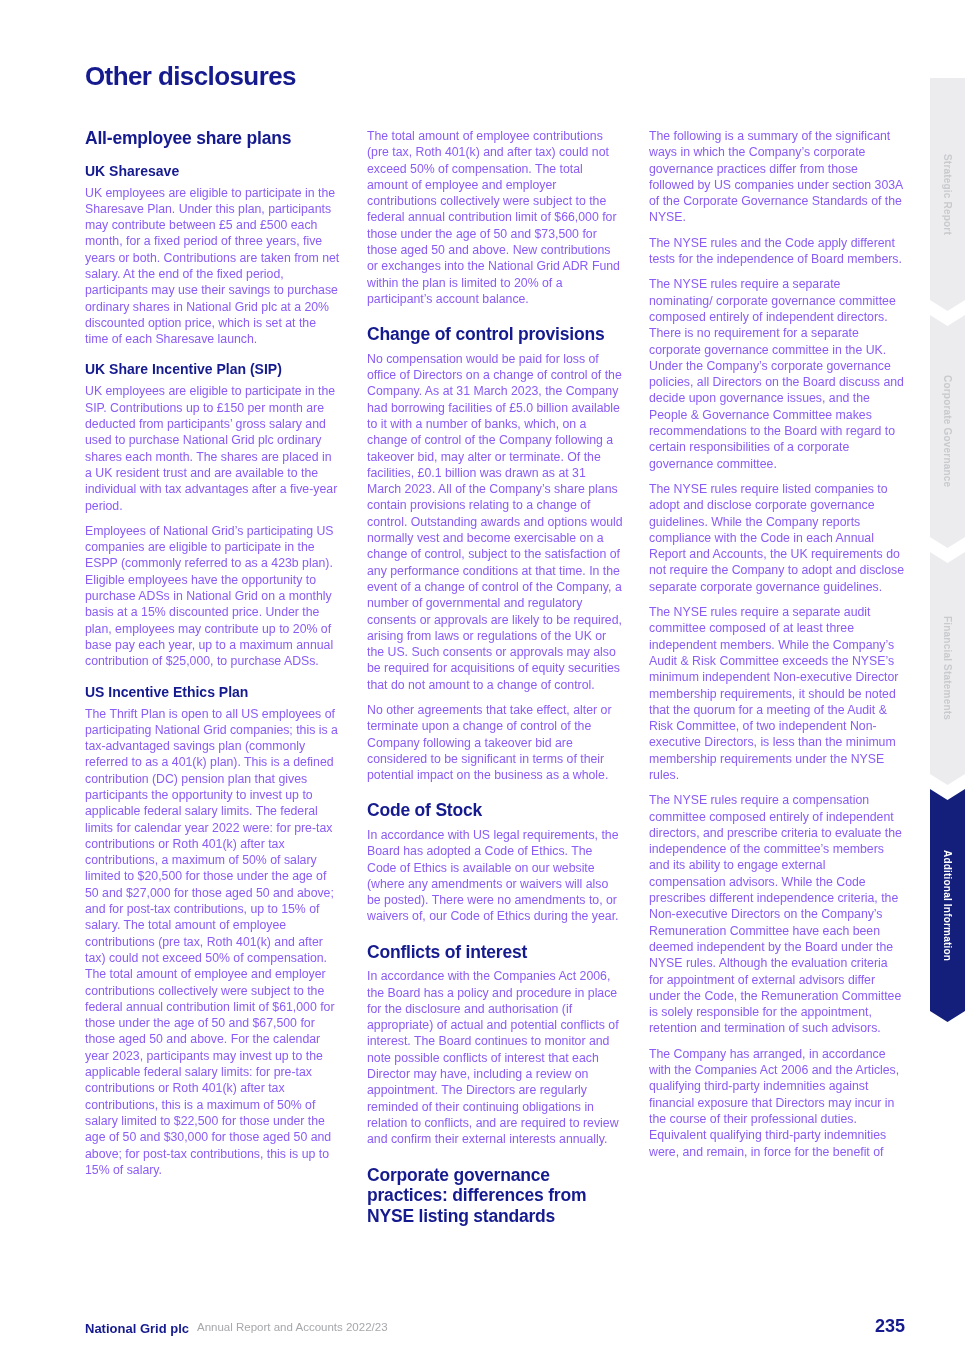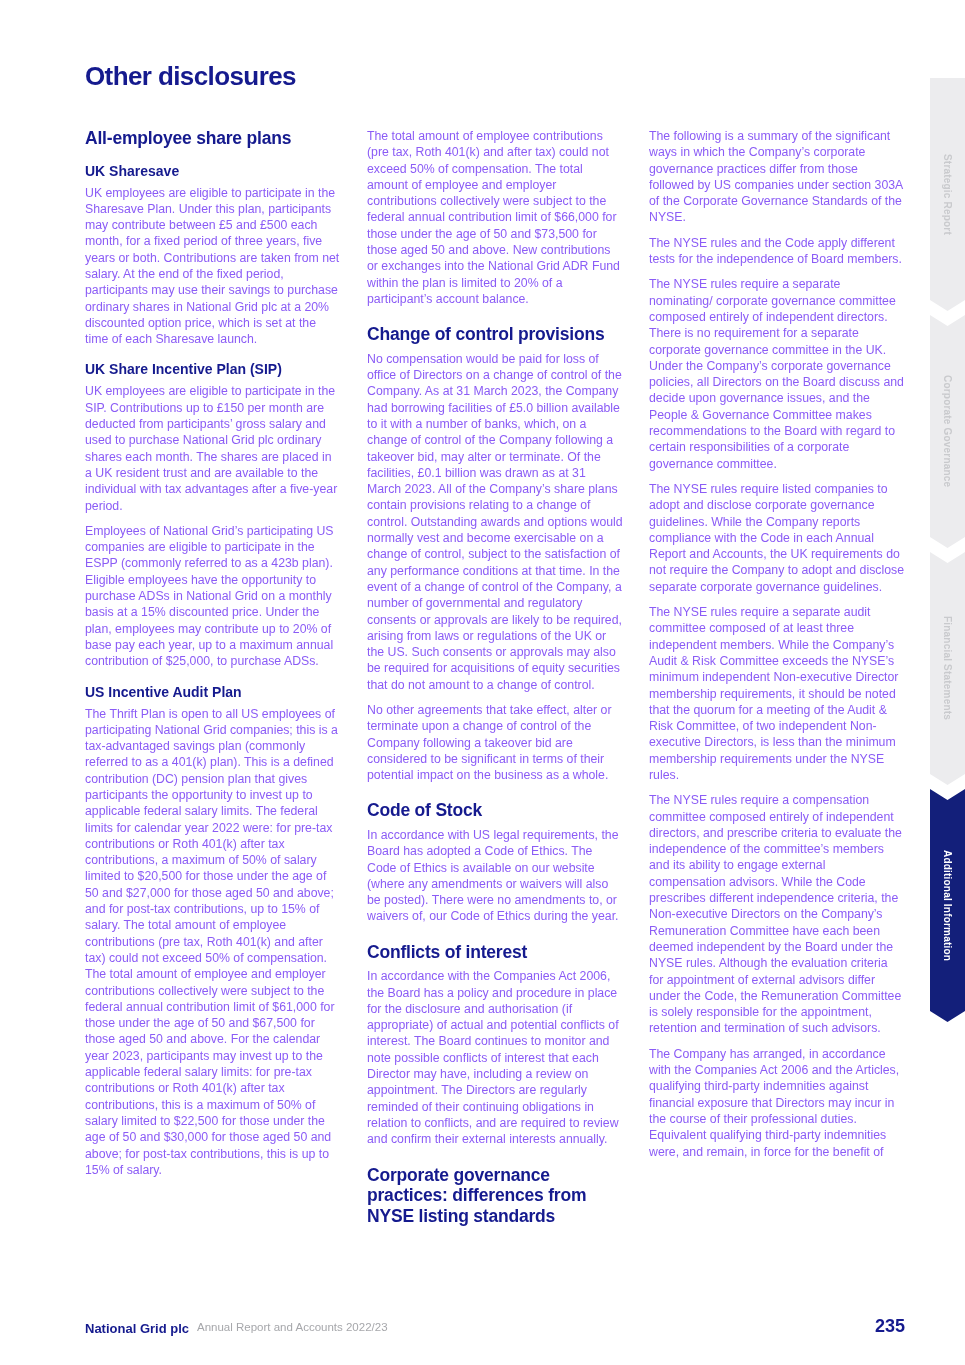--- a/index.html
+++ b/index.html
@@ -56,21 +56,21 @@
 <h1 class="page-title">Other disclosures</h1>
 
 <div class="columns">
     <div class="col">
       <div class="h-main">All-employee share plans</div>
       <div class="h-sub">UK Sharesave</div>
       <p>UK employees are eligible to participate in the Sharesave Plan. Under this plan, participants may contribute between £5 and £500 each month, for a fixed period of three years, five years or both. Contributions are taken from net salary. At the end of the fixed period, participants may use their savings to purchase ordinary shares in National Grid plc at a 20% discounted option price, which is set at the time of each Sharesave launch.</p>
       <div class="h-sub">UK Share Incentive Plan (SIP)</div>
       <p>UK employees are eligible to participate in the SIP. Contributions up to £150 per month are deducted from participants’ gross salary and used to purchase National Grid plc ordinary shares each month. The shares are placed in a UK resident trust and are available to the individual with tax advantages after a five-year period.</p>
       <p>Employees of National Grid’s participating US companies are eligible to participate in the ESPP (commonly referred to as a 423b plan). Eligible employees have the opportunity to purchase ADSs in National Grid on a monthly basis at a 15% discounted price. Under the plan, employees may contribute up to 20% of base pay each year, up to a maximum annual contribution of $25,000, to purchase ADSs.</p>
-      <div class="h-sub">US Incentive Audit Plan</div>
+      <div class="h-sub">US Incentive Ethics Plan</div>
       <p>The Thrift Plan is open to all US employees of participating National Grid companies; this is a tax-advantaged savings plan (commonly referred to as a 401(k) plan). This is a defined contribution (DC) pension plan that gives participants the opportunity to invest up to applicable federal salary limits. The federal limits for calendar year 2022 were: for pre-tax contributions or Roth 401(k) after tax contributions, a maximum of 50% of salary limited to $20,500 for those under the age of 50 and $27,000 for those aged 50 and above; and for post-tax contributions, up to 15% of salary. The total amount of employee contributions (pre tax, Roth 401(k) and after tax) could not exceed 50% of compensation. The total amount of employee and employer contributions collectively were subject to the federal annual contribution limit of $61,000 for those under the age of 50 and $67,500 for those aged 50 and above. For the calendar year 2023, participants may invest up to the applicable federal salary limits: for pre-tax contributions or Roth 401(k) after tax contributions, this is a maximum of 50% of salary limited to $22,500 for those under the age of 50 and $30,000 for those aged 50 and above; for post-tax contributions, this is up to 15% of salary.</p>
     </div>
     <div class="col">
       <p>The total amount of employee contributions (pre tax, Roth 401(k) and after tax) could not exceed 50% of compensation. The total amount of employee and employer contributions collectively were subject to the federal annual contribution limit of $66,000 for those under the age of 50 and $73,500 for those aged 50 and above. New contributions or exchanges into the National Grid ADR Fund within the plan is limited to 20% of a participant’s account balance.</p>
       <div class="h-main">Change of control provisions</div>
       <p>No compensation would be paid for loss of office of Directors on a change of control of the Company. As at 31 March 2023, the Company had borrowing facilities of £5.0 billion available to it with a number of banks, which, on a change of control of the Company following a takeover bid, may alter or terminate. Of the facilities, £0.1 billion was drawn as at 31 March 2023. All of the Company’s share plans contain provisions relating to a change of control. Outstanding awards and options would normally vest and become exercisable on a change of control, subject to the satisfaction of any performance conditions at that time. In the event of a change of control of the Company, a number of governmental and regulatory consents or approvals are likely to be required, arising from laws or regulations of the UK or the US. Such consents or approvals may also be required for acquisitions of equity securities that do not amount to a change of control.</p>
       <p>No other agreements that take effect, alter or terminate upon a change of control of the Company following a takeover bid are considered to be significant in terms of their potential impact on the business as a whole.</p>
       <div class="h-main">Code of Stock</div>
       <p>In accordance with US legal requirements, the Board has adopted a Code of Ethics. The Code of Ethics is available on our website (where any amendments or waivers will also be posted). There were no amendments to, or waivers of, our Code of Ethics during the year.</p>
       <div class="h-main">Conflicts of interest</div>

